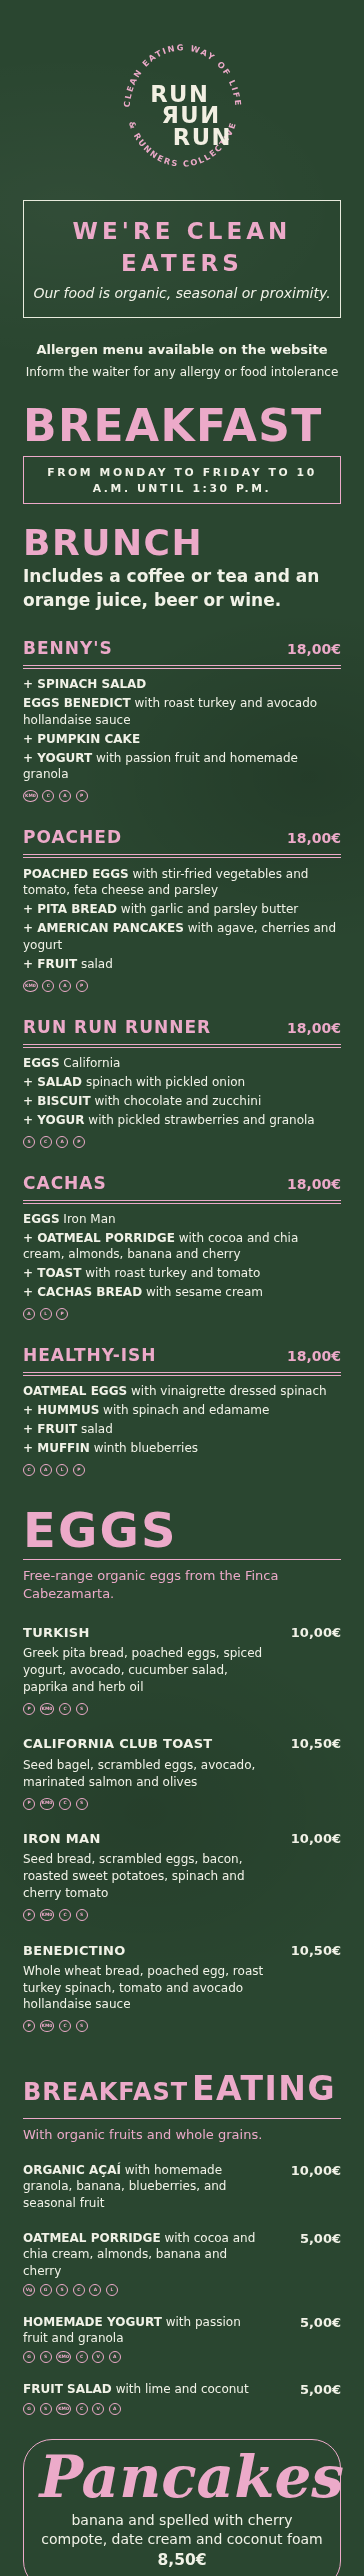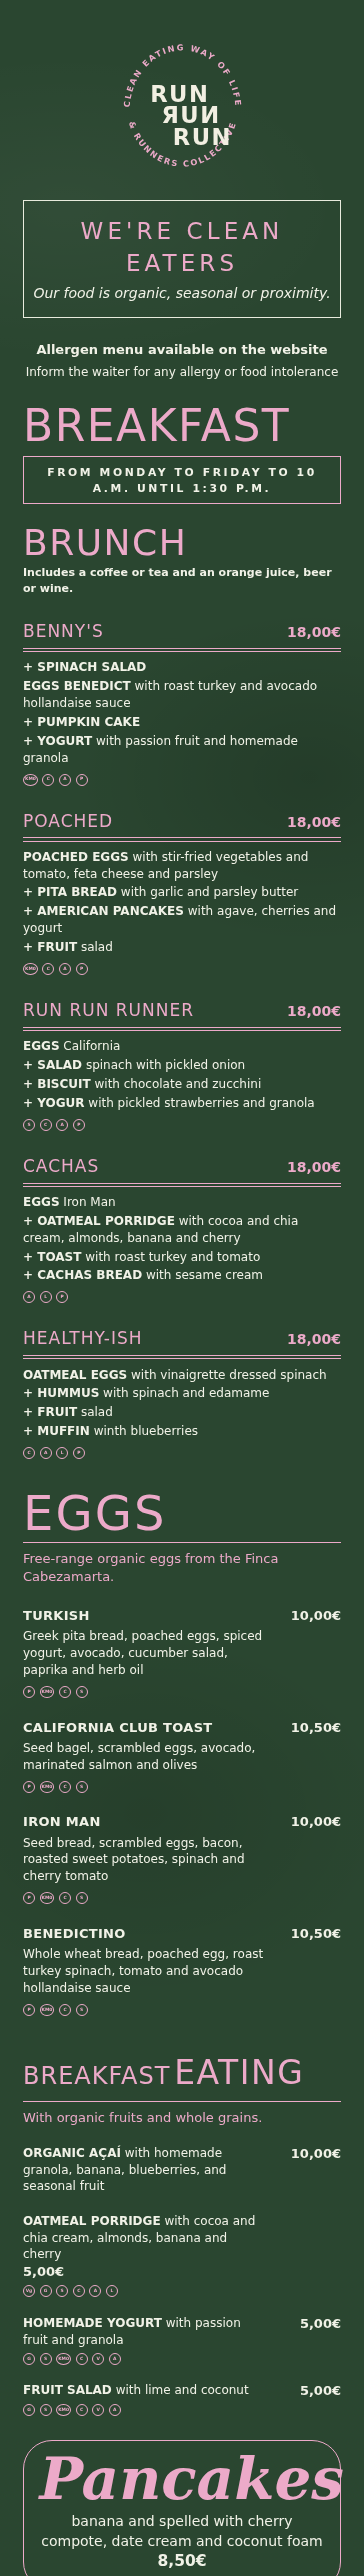--- a/index.html
+++ b/index.html
@@ -21,21 +21,21 @@
     font-size:12px;
     line-height:1.4;
   }
   .wrap{margin:0 23px;}
   .center{text-align:center;}
   .bold{font-weight:bold;}
   .italic{font-style:italic;}
   .row{display:flex;justify-content:space-between;align-items:baseline;}
   .flex1{flex:1;}
   
-  .disp{font-weight:normal;color:var(--pink);letter-spacing:1px;}
+  .disp{font-weight:bold;color:var(--pink);letter-spacing:1px;}
   .h-breakfast{font-size:44px;line-height:.95;letter-spacing:1.5px;}
   .h-brunch{font-size:36px;line-height:.95;letter-spacing:1.5px;}
   .h-eggs{font-size:48px;line-height:.95;letter-spacing:2.1px;}
   .rule{border-bottom:1px solid var(--pink);margin-top:5.2px;}
   .rule2{height:2.1px;border-top:0.8px solid var(--pink);border-bottom:0.8px solid var(--pink);margin:4.1px 0 7.2px 0;}
   .note-pink{color:var(--pink);font-size:13px;margin-top:7.2px;}
   
   .box{border:1px solid #e8ebdd;padding:11.3px 9.3px;}
   .box-pink{border:1px solid var(--pink);}
   
@@ -88,21 +88,21 @@
     <div style="font-size:12px;margin-top:4.1px;">Inform the waiter for any allergy or food intolerance</div>
   </div>
 
   <div class="disp h-breakfast" style="margin-top:25px;">BREAKFAST</div>
 
   <div class="box-pink center" style="margin-top:9.3px;padding:6.2px 3.1px;border-width:1px;">
     <span class="bold" style="font-size:10.8px;letter-spacing:2.6px;">FROM MONDAY TO FRIDAY TO 10 A.M. UNTIL 1:30 P.M.</span>
   </div>
 
   <div class="disp h-brunch" style="margin-top:21.6px;">BRUNCH</div>
-  <div class="bold" style="font-size:11px;margin-top:5.2px;">Includes a coffee or tea and an orange juice, beer or wine.</div>
+  <div class="bold" style="font-size:17px;margin-top:5.2px;">Includes a coffee or tea and an orange juice, beer or wine.</div>
 
   <div class="menu-item">
     <div class="row">
       <span class="disp item-name">BENNY'S</span>
       <span class="item-price-pink">18,00€</span>
     </div>
     <div class="rule2"></div>
     <p class="line"><strong>+ SPINACH SALAD</strong><span></span></p>
     <p class="line"><strong>EGGS BENEDICT</strong><span> with roast turkey and avocado hollandaise sauce</span></p>
     <p class="line"><strong>+ PUMPKIN CAKE</strong><span></span></p>
@@ -255,21 +255,21 @@
     </div>
     <div class="rule"></div>
     <div class="note-pink">With organic fruits and whole grains.</div>
 
     <div class="row" style="margin-top:17.5px;align-items:flex-start;">
       <p class="line flex1" style="max-width:242px;margin:0;"><strong>ORGANIC AÇAÍ</strong><span> with homemade granola, banana, blueberries, and seasonal fruit</span></p>
       <span class="item-price-white">10,00€</span>
     </div>
 
     <div style="margin-top:17.5px;">
-      <div class="row" style="align-items:flex-start;flex-direction:column;">
+      <div class="row" style="align-items:flex-start;">
         <p class="line flex1" style="max-width:242px;margin:0;"><strong>OATMEAL PORRIDGE</strong><span> with cocoa and chia cream, almonds, banana and cherry</span></p>
         <span class="item-price-white">5,00€</span>
       </div>
       <div class="chips" style="margin-top:4.1px;">
         <span class="chip">Vg</span>
         <span class="chip">G</span>
         <span class="chip">S</span>
         <span class="chip">C</span>
         <span class="chip">A</span>
         <span class="chip">L</span>

